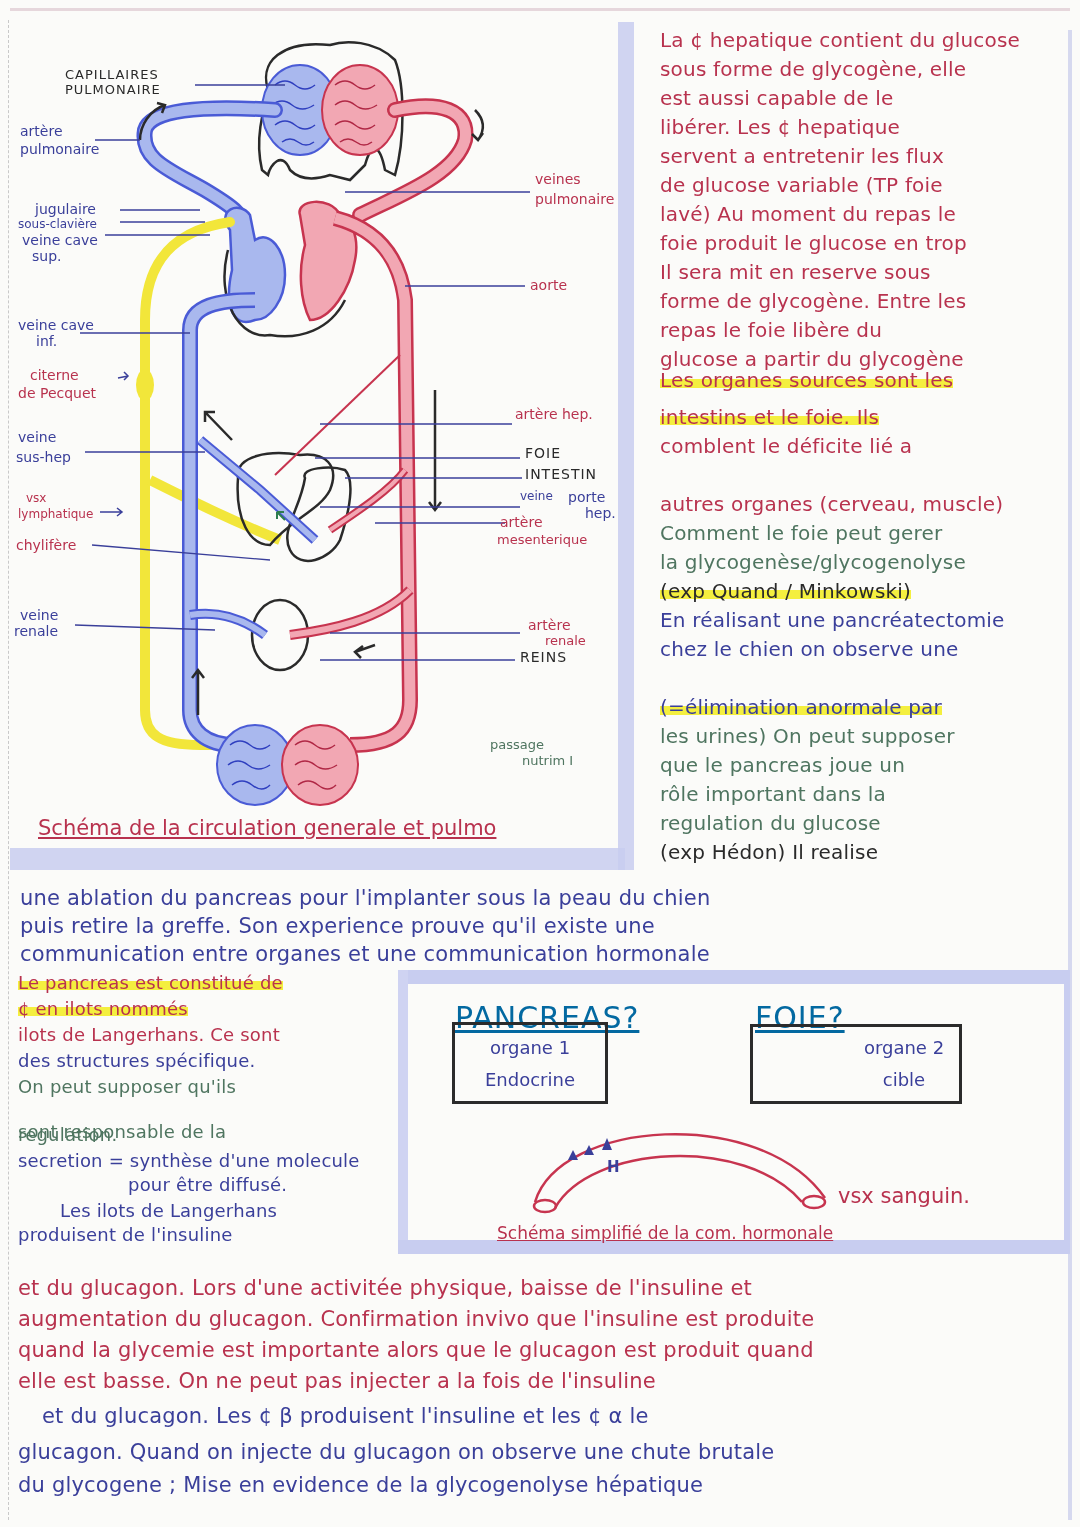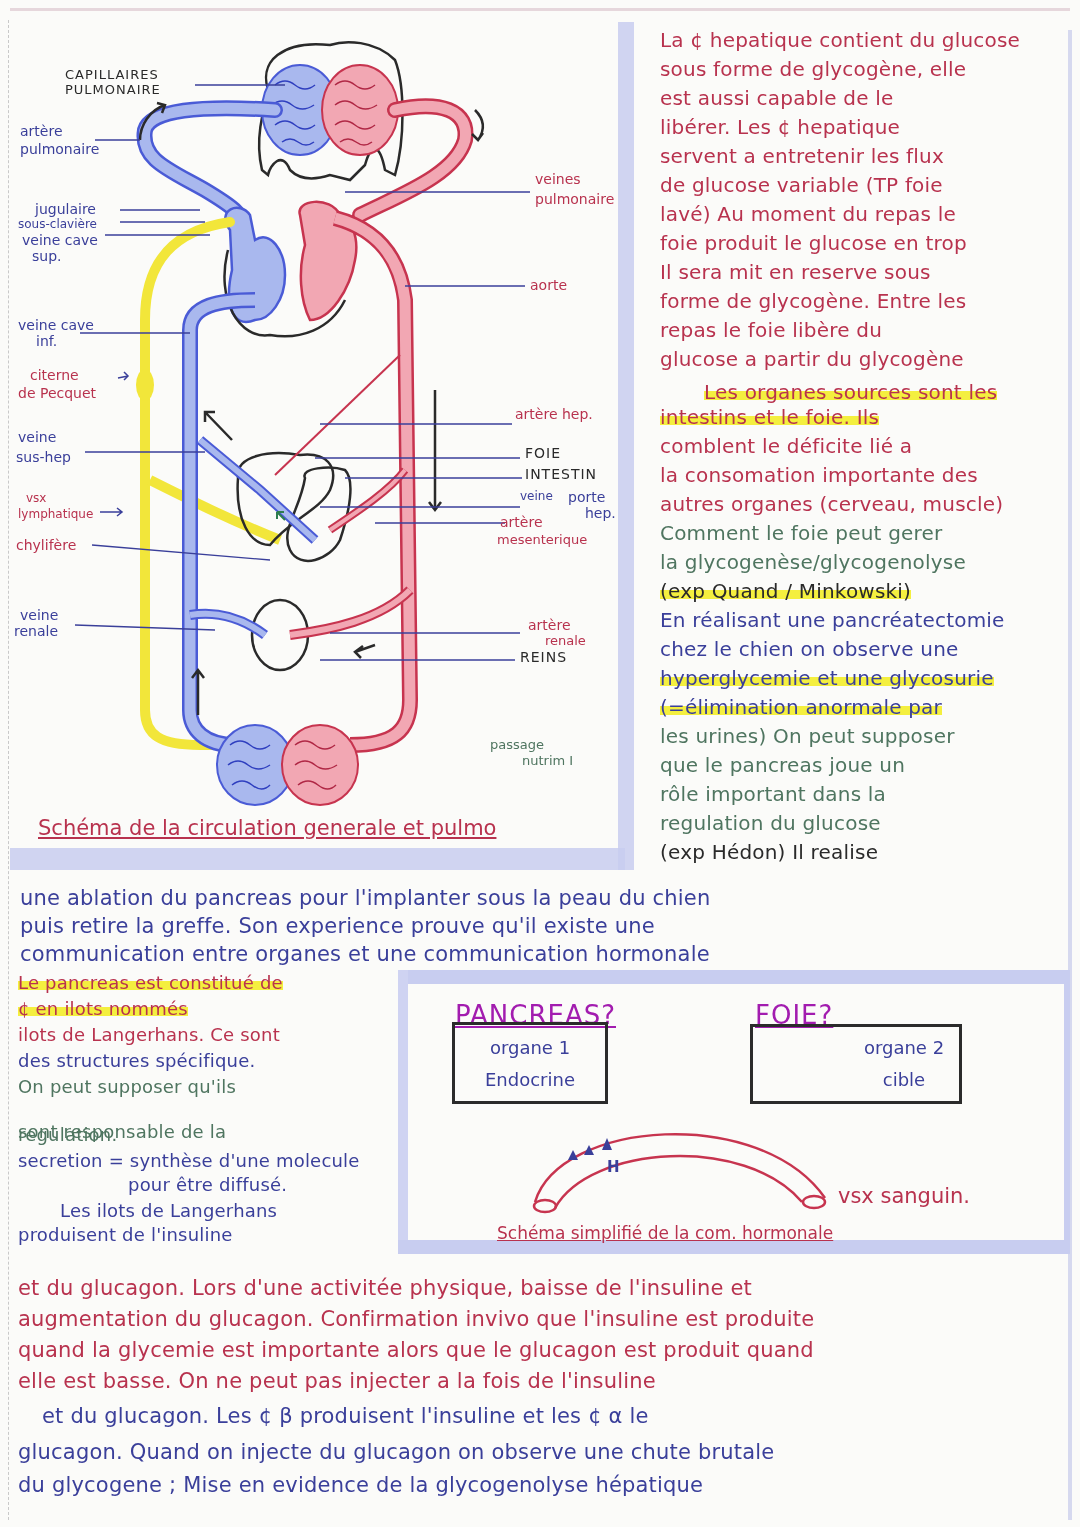--- a/index.html
+++ b/index.html
@@ -22,21 +22,21 @@
   .blue{color:#3a3f9a;}
   .green{color:#4f7560;}
   .black{color:#2a2a2a;}
   .caps{letter-spacing:1px;}
   .hl{background:linear-gradient(transparent 45%, #f4ef3f 45%, #f4ef3f 85%, transparent 85%);}
 
   .notes{position:absolute;font-size:20px;letter-spacing:0.2px;}
   .notes .ln{position:absolute;left:0;white-space:nowrap;}
 
   .box{position:absolute;border:3px solid #2b2b2b;background:transparent;}
-  .boxtitle{position:absolute;font-size:26px;color:#a21caf;letter-spacing:1px;text-decoration:underline;}
+  .boxtitle{position:absolute;font-size:30px;color:#0369a1;letter-spacing:1px;text-decoration:underline;}
   .boxtext{position:absolute;font-size:18px;color:#3a3f9a;text-align:center;width:100%;}
   .caption{text-decoration:underline;}
 </style>
 </head>
 <body>
 
 <div class="page">
   <div class="topline"></div>
   <div class="leftdash"></div>
   <div class="rightbar"></div>
@@ -192,31 +192,29 @@
     <div class="ln red" style="top:58px;">est aussi capable de le</div>
     <div class="ln red" style="top:87px;">libérer. Les ¢ hepatique</div>
     <div class="ln red" style="top:116px;text-align:center;">servent a entretenir les flux</div>
     <div class="ln red" style="top:145px;">de glucose variable (TP foie</div>
     <div class="ln red" style="top:174px;">lavé) Au moment du repas le</div>
     <div class="ln red" style="top:203px;">foie produit le glucose en trop</div>
     <div class="ln red" style="top:232px;">Il sera mit en reserve sous</div>
     <div class="ln red" style="top:261px;">forme de glycogène. Entre les</div>
     <div class="ln red" style="top:290px;">repas le foie libère du</div>
     <div class="ln red" style="top:319px;">glucose a partir du glycogène</div>
-    <div class="ln red hl" style="top:352px;margin-left:44px;">Les organes sources sont les</div>
+    <div class="ln red hl" style="top:340px;">Les organes sources sont les</div>
     <div class="ln red hl" style="top:377px;">intestins et le foie. Ils</div>
     <div class="ln red" style="top:406px;">comblent le déficite lié a</div>
-    <div class="ln red" style="top:435px;">la consomation importante des</div>
     <div class="ln red" style="top:464px;">autres organes (cerveau, muscle)</div>
     <div class="ln green" style="top:493px;">Comment le foie peut gerer</div>
     <div class="ln green" style="top:522px;">la glycogenèse/glycogenolyse</div>
     <div class="ln black hl" style="top:551px;">(exp Quand / Minkowski)</div>
     <div class="ln blue" style="top:580px;">En réalisant une pancréatectomie</div>
     <div class="ln blue" style="top:609px;">chez le chien on observe une</div>
-    <div class="ln blue hl" style="top:638px;">hyperglycemie et une glycosurie</div>
     <div class="ln blue hl" style="top:667px;">(=élimination anormale par</div>
     <div class="ln green" style="top:696px;">les urines) On peut supposer</div>
     <div class="ln green" style="top:725px;">que le pancreas joue un</div>
     <div class="ln green" style="top:754px;">rôle important dans la</div>
     <div class="ln green" style="top:783px;">regulation du glucose</div>
     <div class="ln black" style="top:812px;">(exp Hédon) Il realise</div>
   </div>
 
   <div class="notes blue" style="left:20px;top:886px;width:1040px;font-size:21px;">
     <div class="ln" style="top:0px;">une ablation du pancreas pour l'implanter sous la peau du chien</div>

